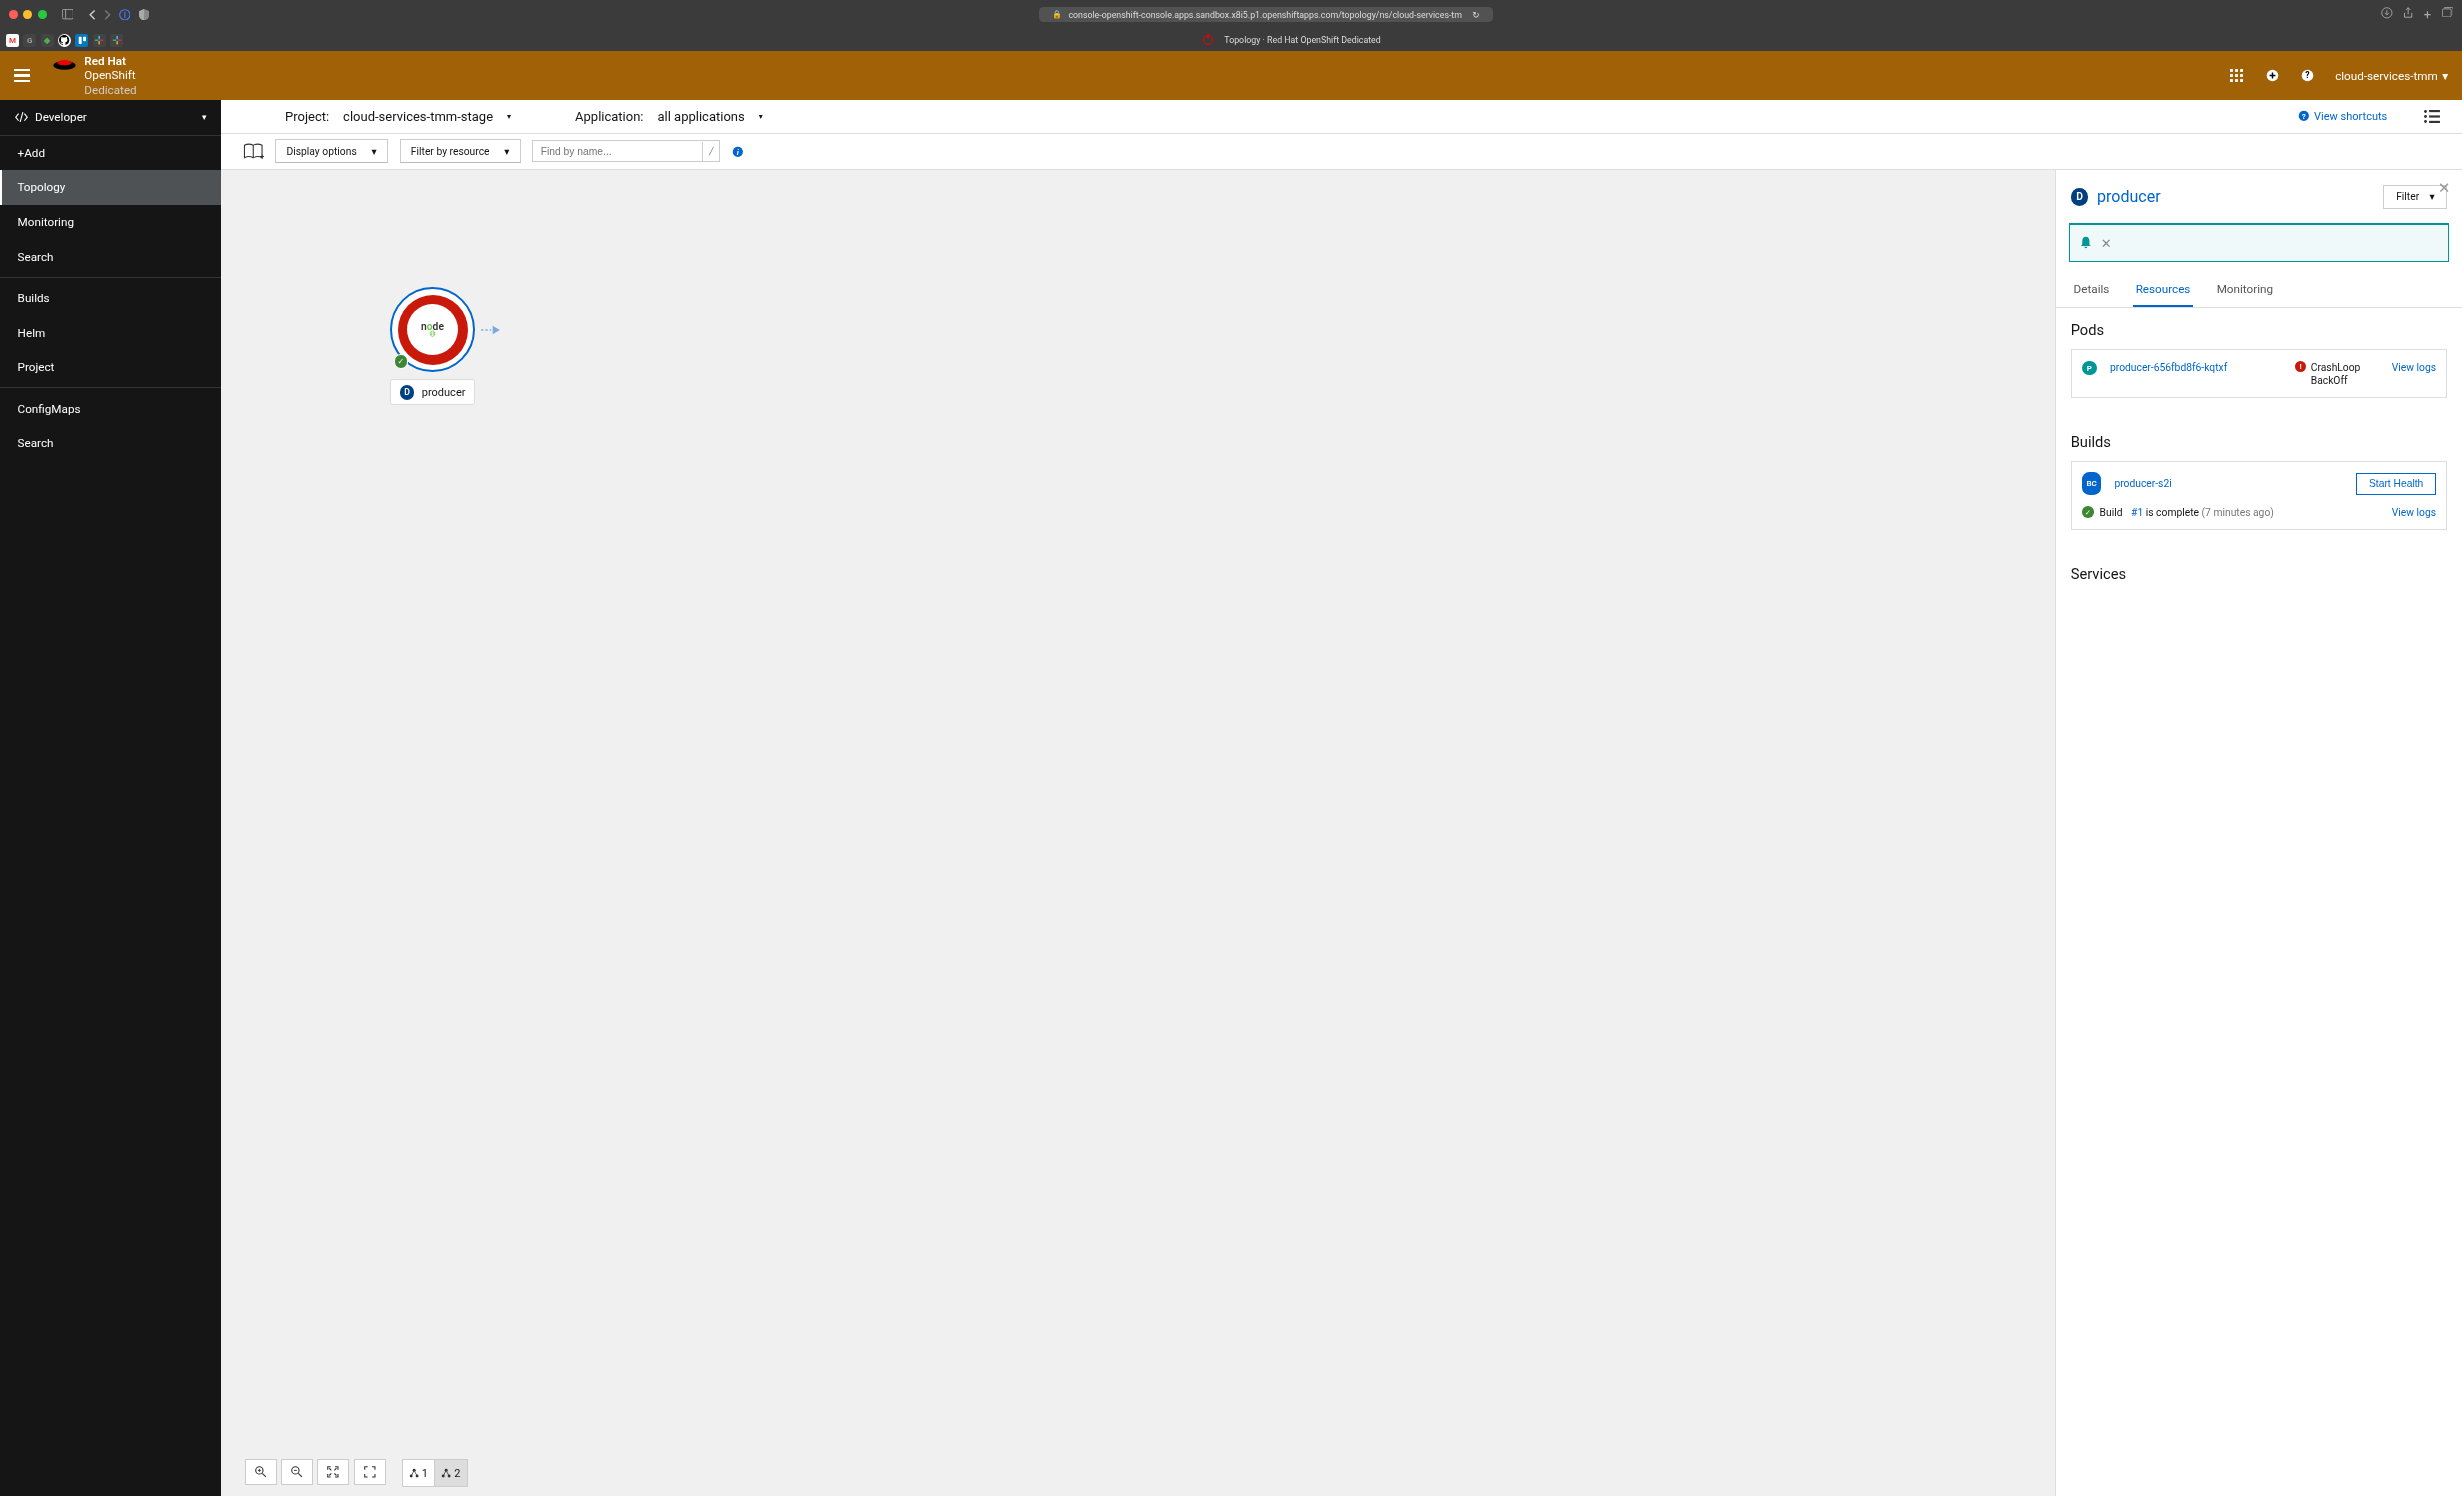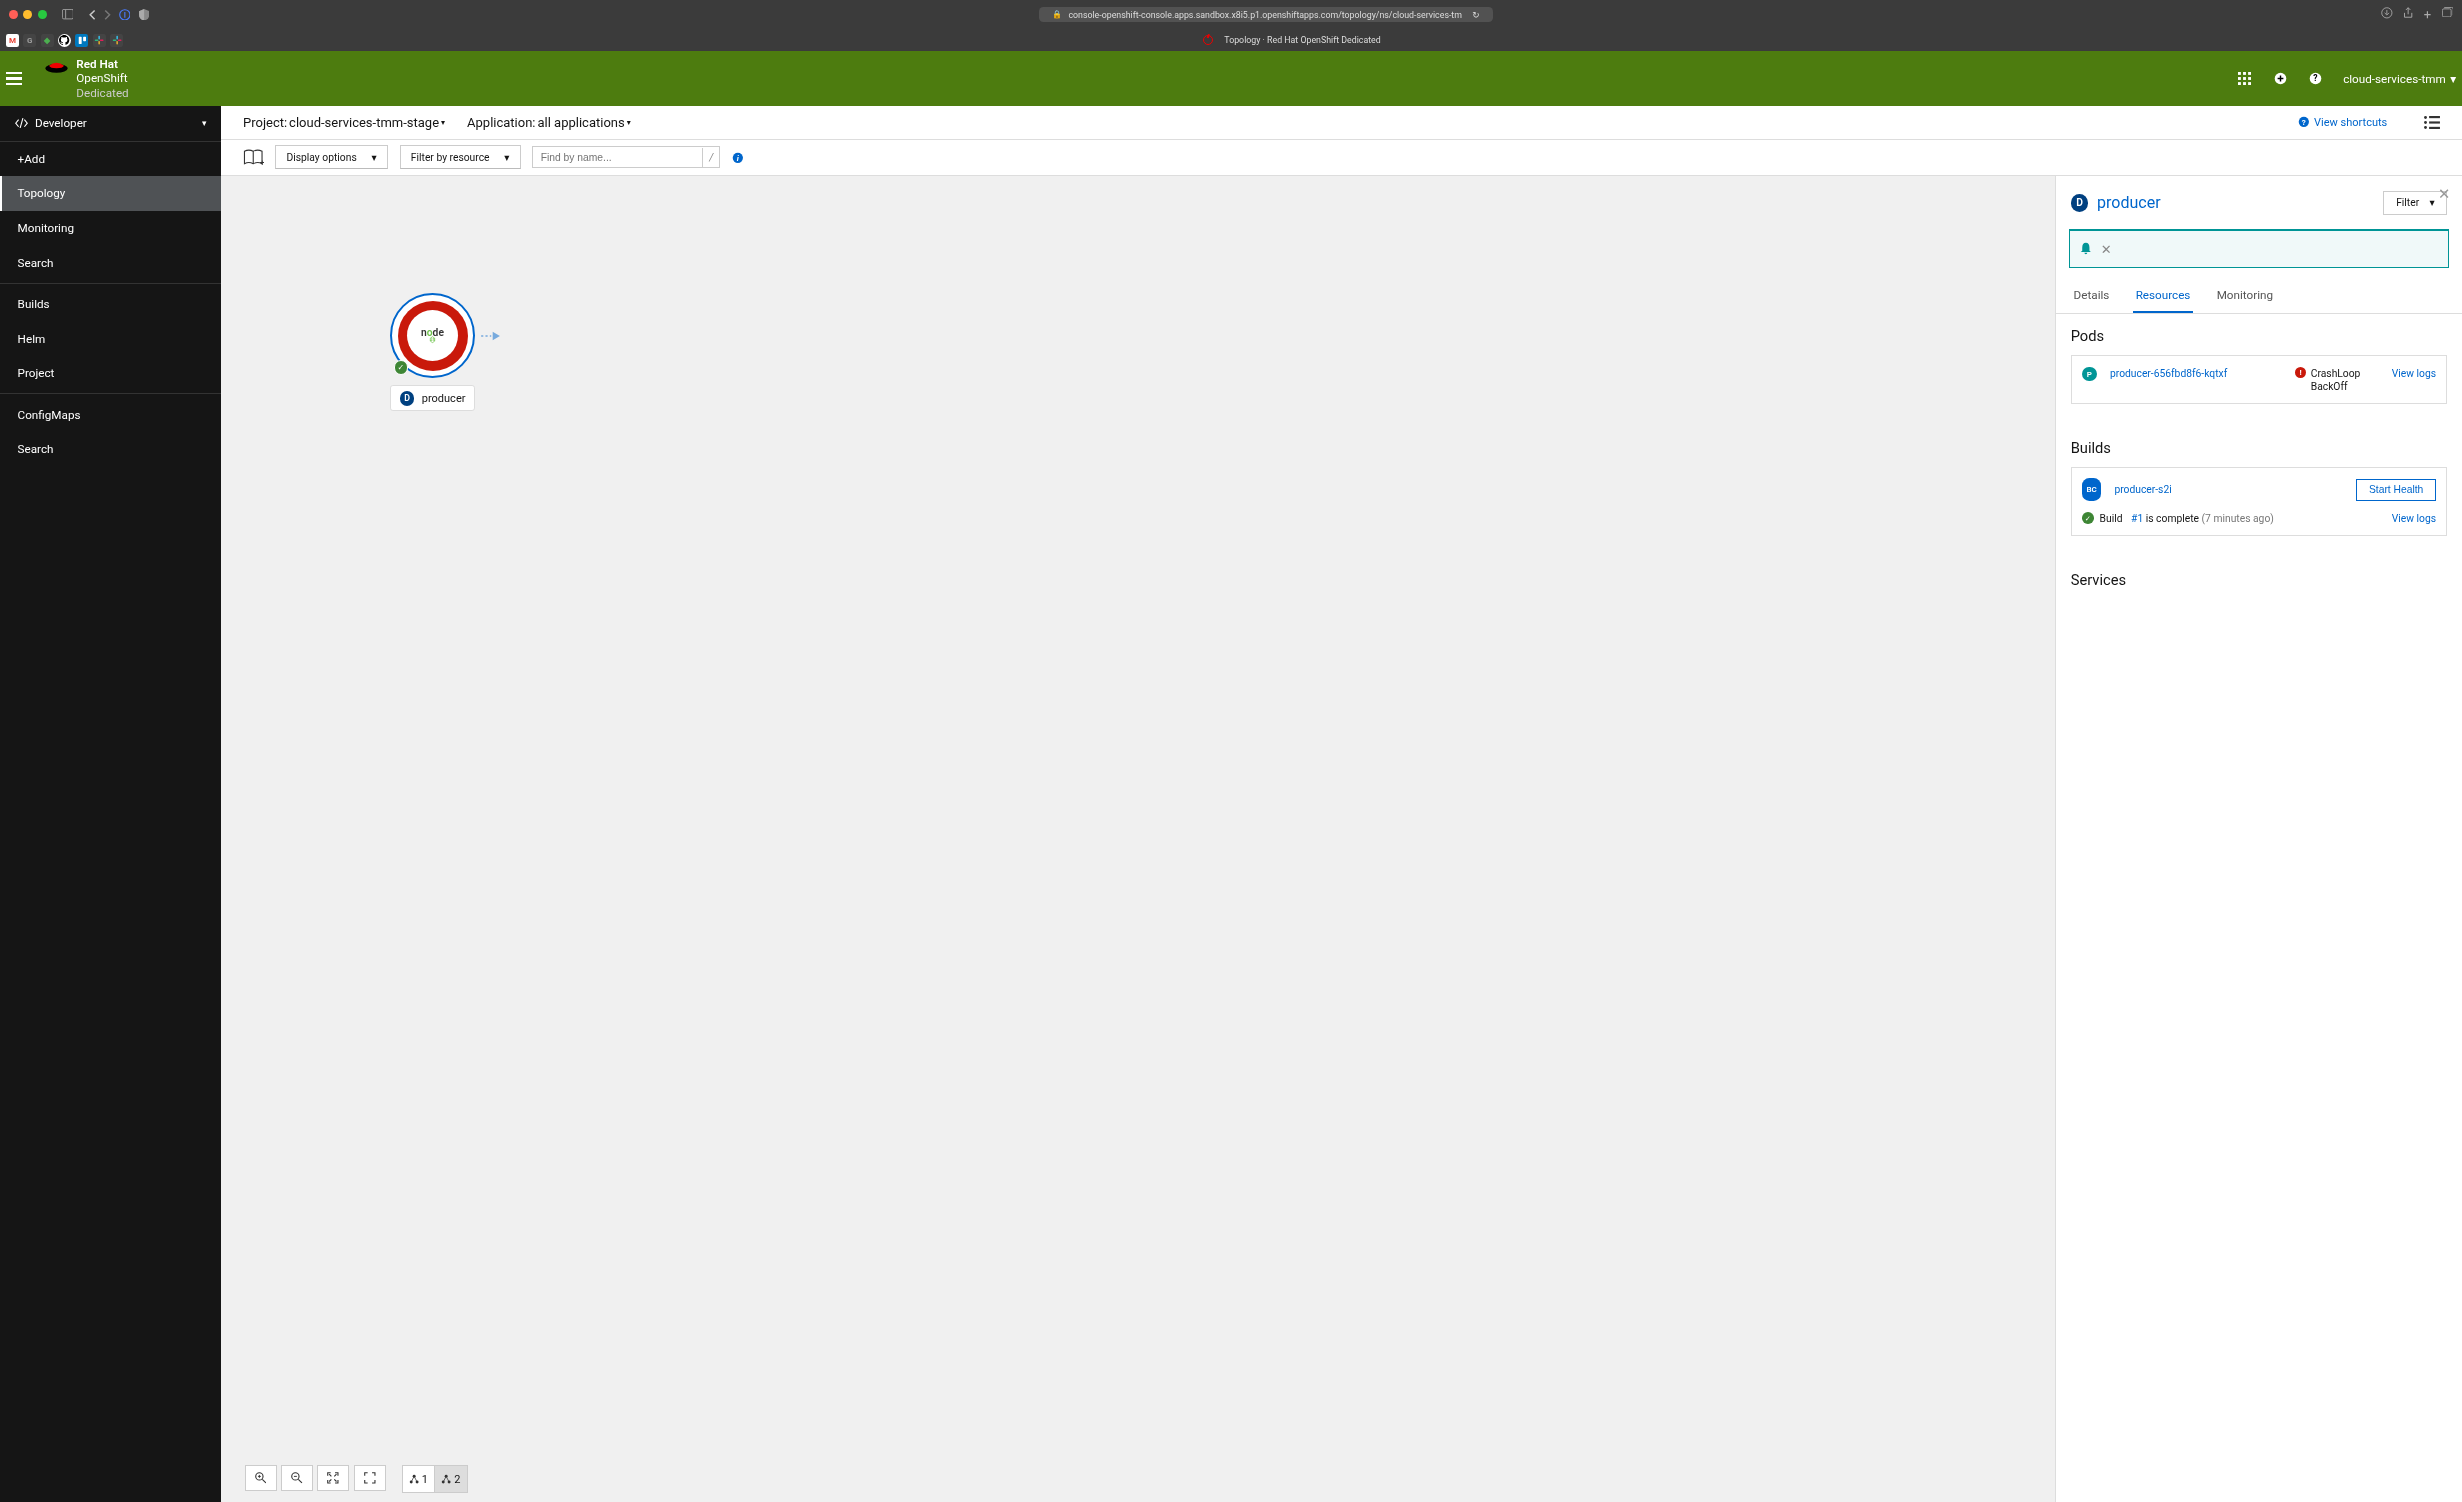--- a/index.html
+++ b/index.html
@@ -24,21 +24,21 @@
 .gr { background: #444; color: #9e9e9e; }
 .grn { background: #444; color: #4caf50; }
 .gh { background: #fff; color: #000; border-radius: 50%; }
 .trl { background: #0079bf; color: #fff; }
 .slk { background: #444; }
 .page-title-bar { color: #ddd; font-size: 8.8px; flex: 1; display: flex; align-items: center; justify-content: center; gap: 11px; }
 .red-circle { width: 10.3px; height: 10.3px; border: 1.5px solid #e00; border-radius: 50%; display: inline-block; position: relative; }
 .red-circle::after { content: ""; position: absolute; background: #e00; width: 1.5px; height: 4.4px; left: 50%; top: -1.5px; transform: translateX(-50%) rotate(20deg); }
 
 
-.app-header { background: #4d7c0f; color: #fff; height: 55px; display: flex; align-items: center; padding: 0 6px; }
+.app-header { background: #a16207; color: #fff; height: 49px; display: flex; align-items: center; padding: 0 14px; }
 .hamburger { display: flex; flex-direction: column; gap: 3.7px; cursor: pointer; margin-right: 22px; }
 .hamburger span { width: 16px; height: 2.2px; background: #fff; }
 .brand { display: flex; align-items: flex-start; gap: 7.3px; }
 .fedora { width: 25px; height: 17.6px; position: relative; }
 .fedora svg { width: 100%; height: 100%; }
 .brand-text { display: flex; flex-direction: column; line-height: 1.2; }
 .brand-text .l1 { font-weight: 600; font-size: 11.7px; }
 .brand-text .l2 { font-size: 11.7px; }
 .brand-text .l3 { font-size: 11.7px; color: #ccc; }
 .header-right { margin-left: auto; display: flex; align-items: center; gap: 20.5px; }
@@ -49,21 +49,21 @@
 .app-body { display: flex; height: calc(100vh - 106px); }
 .sidebar { width: 221px; background: #151515; color: #fff; display: flex; flex-direction: column; }
 .perspective { display: flex; align-items: center; gap: 7.3px; padding: 10.3px 14.7px; font-size: 11.7px; border-bottom: 0.7px solid #333; cursor: pointer; }
 .perspective .chev { margin-left: auto; font-size: 8.8px; }
 .nav-item { padding: 10.3px 17.6px; font-size: 11.7px; cursor: pointer; }
 .nav-item.active { background: #4f5255; border-left: 2.2px solid #fff; padding-left: 15.4px; }
 .nav-sep { border-top: 0.7px solid #333; margin: 2.9px 0; }
 
 .main { flex: 1; display: flex; flex-direction: column; background: #fff; position: relative; }
 .toolbar1 { display: flex; align-items: center; padding: 8.8px 22px; gap: 22px; border-bottom: 0.7px solid #ddd; }
-.toolbar1 .proj { font-size: 13px; display: flex; align-items: center; gap: 2px; cursor: pointer; }
+.toolbar1 .proj { font-size: 13px; display: flex; align-items: center; gap: 14px; cursor: pointer; margin-left: 42px; }
 .toolbar1 .proj .chev { font-size: 8px; }
 .shortcuts { margin-left: auto; color: #06c; display: flex; align-items: center; gap: 4.4px; cursor: pointer; font-size: 11px; }
 .list-toggle { margin-left: 14.7px; cursor: pointer; }
 
 .toolbar2 { display: flex; align-items: center; padding: 5.9px 22px; gap: 11.7px; border-bottom: 0.7px solid #ddd; }
 .book-icon { width: 20.5px; height: 17.6px; }
 .dropdown-btn { border: 0.7px solid #ccc; background: #fff; padding: 4.4px 10.3px; display: flex; align-items: center; gap: 14.7px; cursor: pointer; font-size: 10.3px; border-bottom: 1.5px solid #bbb; }
 .search-wrap { display: flex; align-items: center; border: 0.7px solid #ccc; }
 .search-wrap input { border: none; padding: 4.4px 7.3px; width: 169px; font-size: 10.3px; outline: none; }
 .search-wrap .kbd { border-left: 0.7px solid #ccc; padding: 2.9px 5.9px; font-style: italic; color: #888; }

